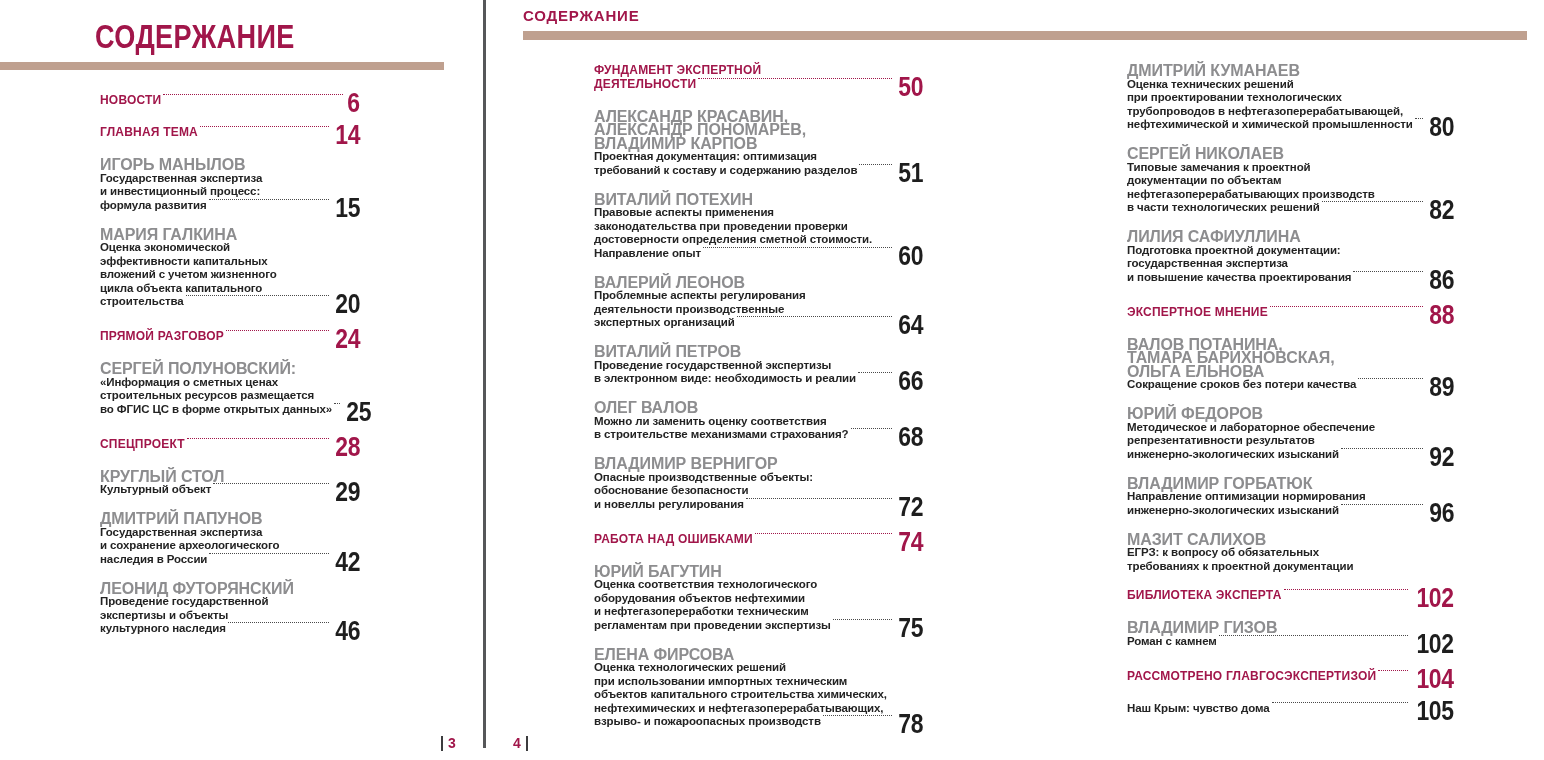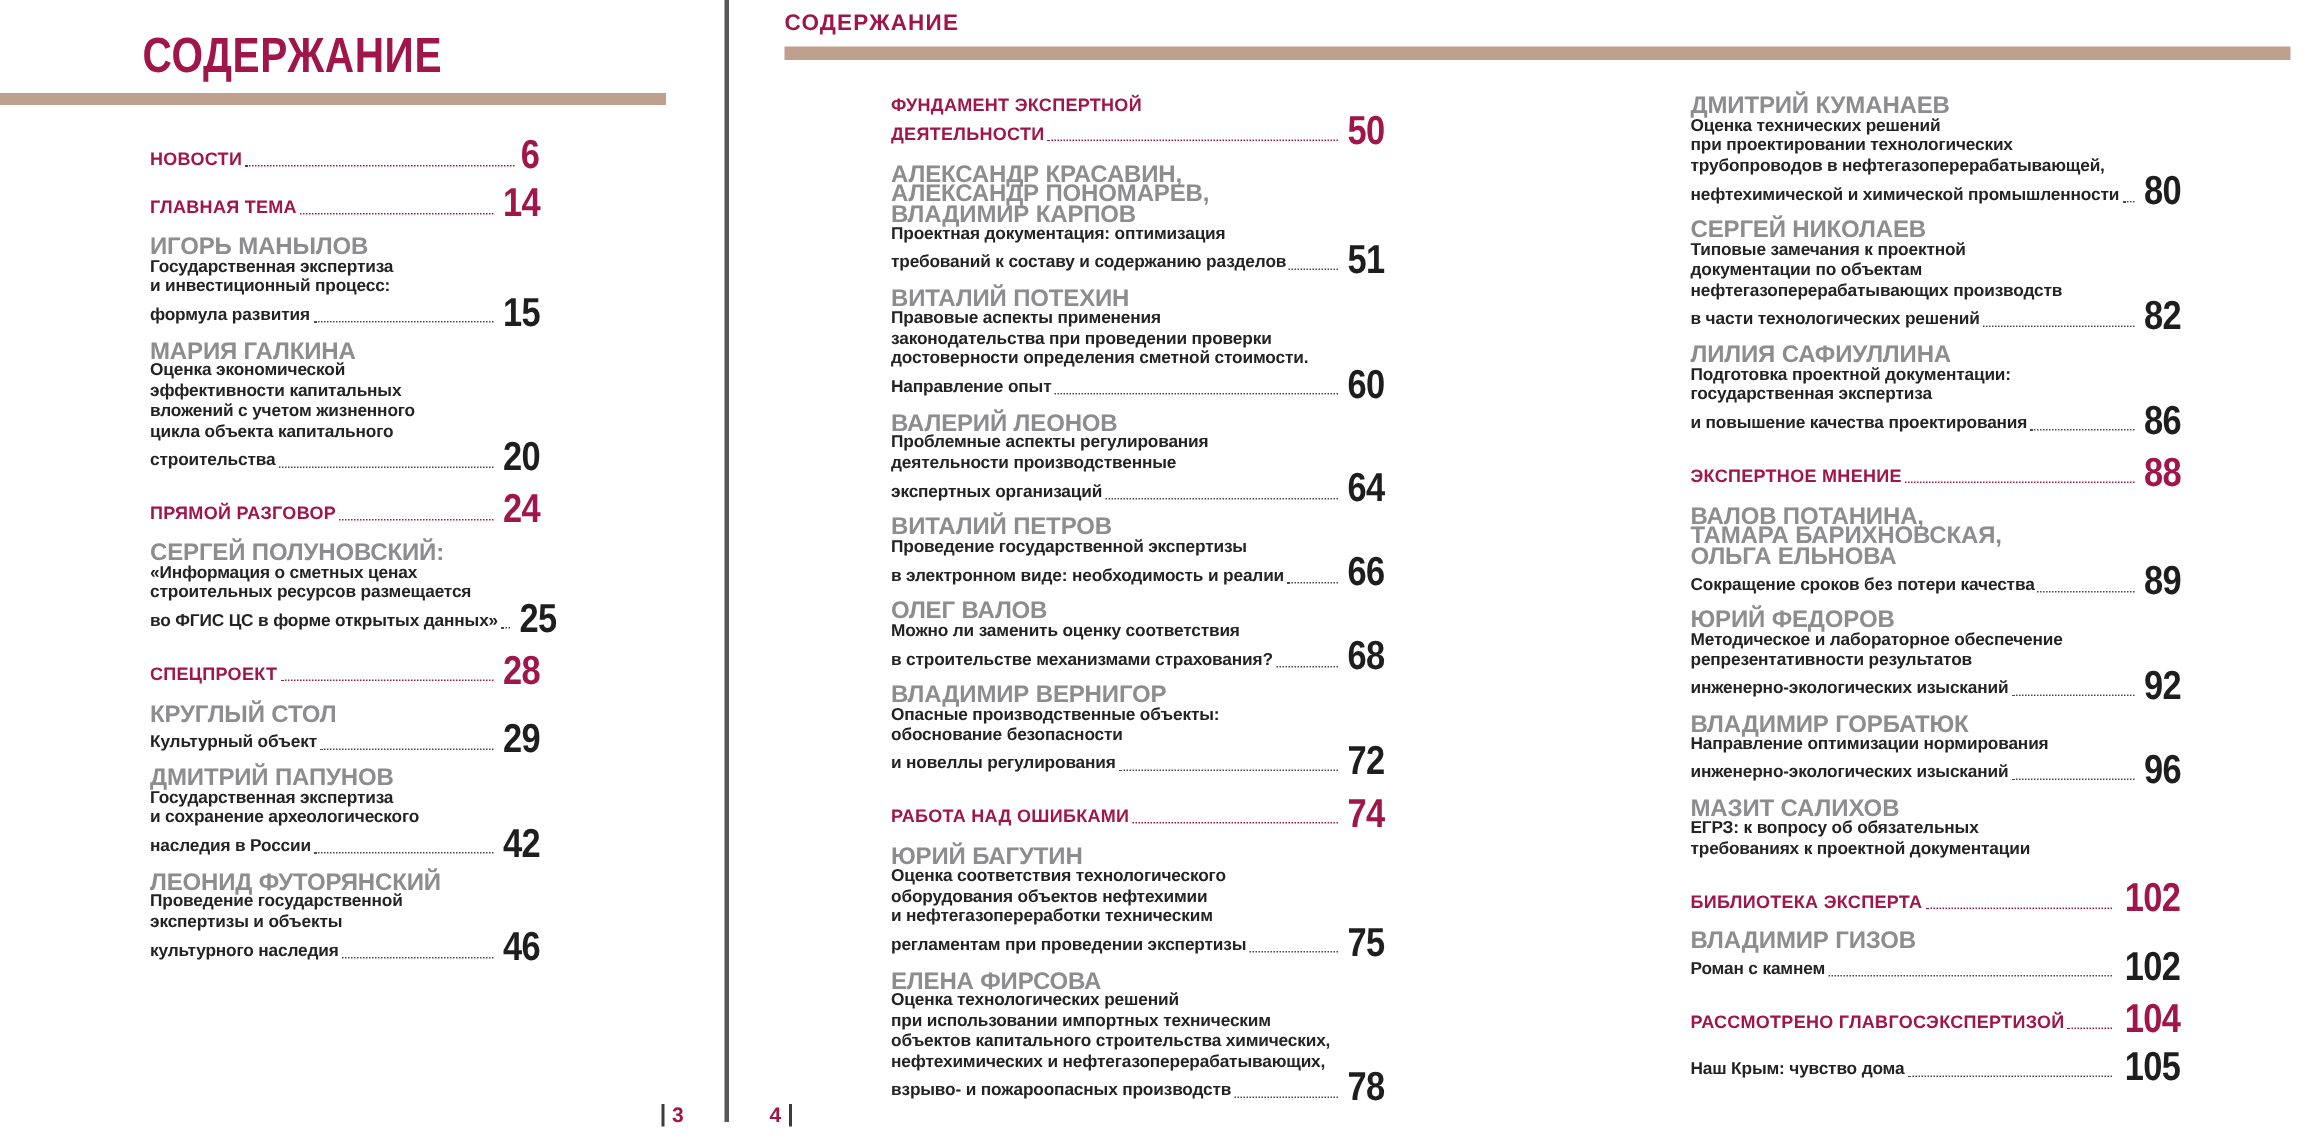--- a/index.html
+++ b/index.html
@@ -42,21 +42,21 @@
 
   .entry{margin-bottom:10px;}
   .entry .aline{
     color:var(--gray);font-weight:bold;font-size:16px;line-height:13.5px;
     letter-spacing:-0.1px;white-space:nowrap;
   }
   .entry .tline{
     color:var(--dark);font-weight:bold;font-size:11.5px;line-height:13.5px;
     letter-spacing:-0.1px;white-space:nowrap;
   }
-  .row{display:flex;align-items:flex-end;white-space:nowrap;}
+  .row{display:flex;align-items:flex-start;white-space:nowrap;}
   .row .txt{white-space:nowrap;flex:0 0 auto;}
   .leader{
     flex:1 1 auto;min-width:6px;
     border-bottom:1px dotted #4a4a4a;
     margin:0 2px 2.5px 2px;
   }
   .num{
     display:inline-block;flex:0 0 auto;
     font-weight:bold;font-size:27px;line-height:19px;
     color:#1e1e1e;letter-spacing:-0.5px;

